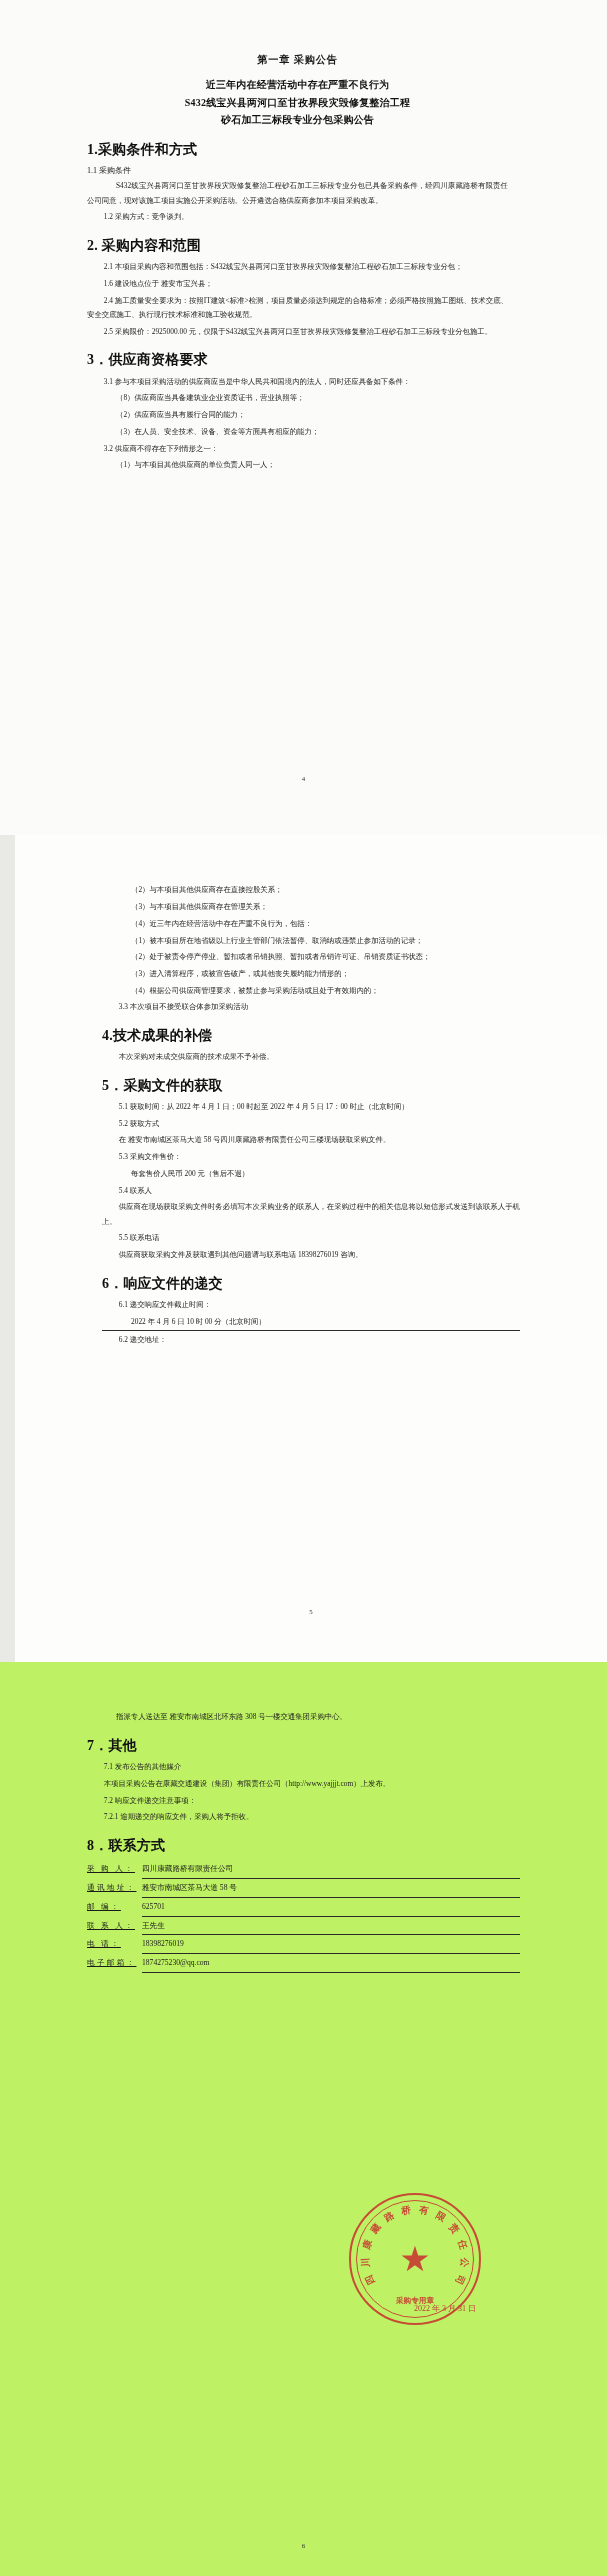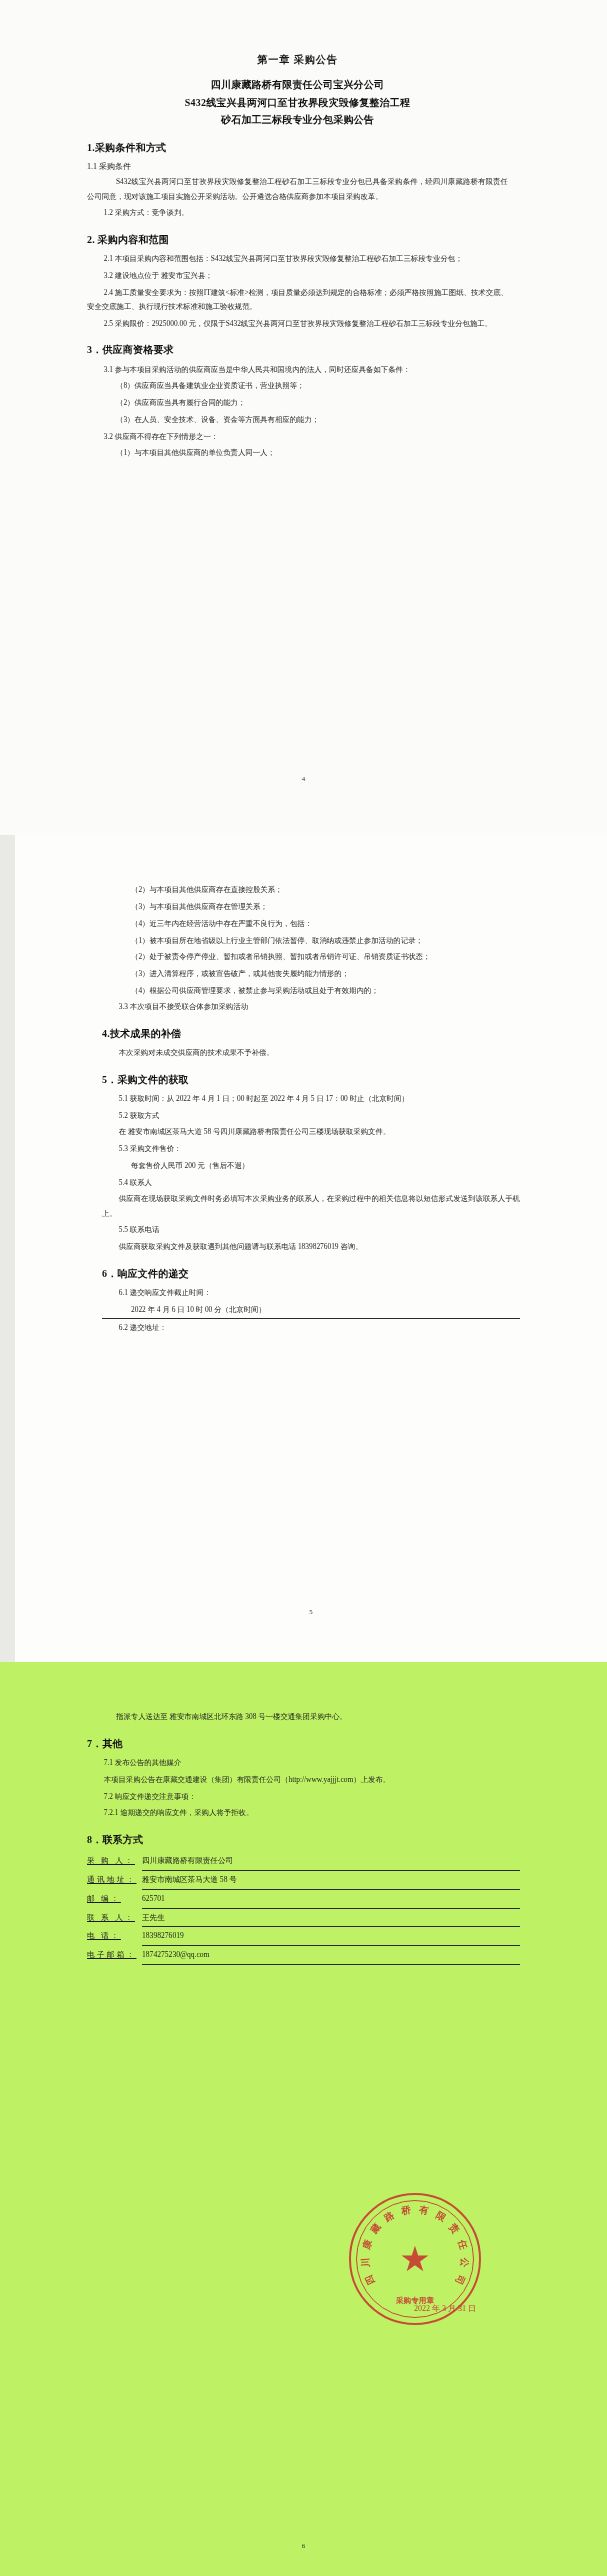--- a/index.html
+++ b/index.html
@@ -5,21 +5,21 @@
   html,body{margin:0;padding:0;background:#e9e9e6;}
   body{font-family:"Liberation Serif", serif;}
   .page-wrap{width:607px;margin:0 auto;}
   .page{position:relative;background:#ffffff;box-sizing:border-box;}
   .p1{height:835px;padding:53px 99px 0 87px;background:#fbfbf9;}
   .p2{height:827px;padding:46px 87px 0 87px;background:#fdfdfb;margin-left:15px;}
   .p3{height:914px;padding:46px 87px 0 87px;background:#bef264;}
   .gap{height:0px;}
   h1.chapter{font-size:10.2px;font-weight:bold;text-align:center;letter-spacing:0.8px;margin:0 0 9px 0;color:#1a1a1a;}
   .title-line{font-size:10px;font-weight:bold;text-align:center;color:#121212;line-height:1.75;letter-spacing:0.2px;}
-  .sec{font-size:10px;font-weight:bold;color:#111;margin:12px 0 5.3px 0;letter-spacing:0.2px;}
+  .sec{font-size:14px;font-weight:bold;color:#111;margin:12px 0 5.3px 0;letter-spacing:0.2px;}
   .sub{font-size:8px;font-weight:normal;color:#161616;margin:6.8px 0 3px 0;}
   p.body{font-size:7.4px;line-height:1.95;color:#1c1c1c;margin:2.3px 0;text-align:justify;text-indent:0;}
   p.ind{text-indent:16.7px;}
   p.ind2{text-indent:29px;}
   .u{border-bottom:0.8px solid #2a2a2a;padding-bottom:0.8px;}
   .pagenum{position:absolute;left:0;right:0;text-align:center;font-size:6.8px;color:#333;}
   .p1 .pagenum{bottom:53px;}
   .p2 .pagenum{bottom:47px;}
   .p3 .pagenum{bottom:27px;}
   .contact-table{font-size:7.6px;line-height:2.25;color:#1b1b1b;margin-top:4.6px;}
@@ -34,32 +34,32 @@
   .stamp .bottomtxt{position:absolute;left:0;right:0;bottom:16.7px;text-align:center;font-size:7.6px;color:#c8282b;font-weight:bold;}
   .sign-date{position:absolute;font-size:8px;color:#c23a3a;}
 </style>
 </head>
 <body>
 
 <div class="page-wrap">
 
   <div class="page p1">
     <h1 class="chapter">第一章    采购公告</h1>
-    <div class="title-line">四川康藏路桥有限责任公司宝兴分公司</div>
+    <div class="title-line">近三年内在经营活动中存在严重不良行为</div>
     <div class="title-line">S432线宝兴县两河口至甘孜界段灾毁修复整治工程</div>
     <div class="title-line">砂石加工三标段专业分包采购公告</div>
 
     <div class="sec">1.采购条件和方式</div>
     <div class="sub">1.1 采购条件</div>
     <p class="body ind2">S432线宝兴县两河口至甘孜界段灾毁修复整治工程砂石加工三标段专业分包已具备采购条件，经四川康藏路桥有限责任公司同意，现对该施工项目实施公开采购活动。公开遴选合格供应商参加本项目采购改革。</p>
     <p class="body ind">1.2 采购方式：竞争谈判。</p>
 
     <div class="sec">2. 采购内容和范围</div>
     <p class="body ind">2.1 本项目采购内容和范围包括：S432线宝兴县两河口至甘孜界段灾毁修复整治工程砂石加工三标段专业分包；</p>
-    <p class="body ind">3.2 建设地点位于 雅安市宝兴县；</p>
+    <p class="body ind">1.6 建设地点位于 雅安市宝兴县；</p>
     <p class="body ind">2.4 施工质量安全要求为：按照IT建筑&lt;标准&gt;检测，项目质量必须达到规定的合格标准；必须严格按照施工图纸、技术交底、安全交底施工、执行现行技术标准和施工验收规范。</p>
     <p class="body ind">2.5 采购限价：2925000.00 元，仅限于S432线宝兴县两河口至甘孜界段灾毁修复整治工程砂石加工三标段专业分包施工。</p>
 
     <div class="sec">3．供应商资格要求</div>
     <p class="body ind">3.1 参与本项目采购活动的供应商应当是中华人民共和国境内的法人，同时还应具备如下条件：</p>
     <p class="body ind2">（8）供应商应当具备建筑业企业资质证书，营业执照等；</p>
     <p class="body ind2">（2）供应商应当具有履行合同的能力；</p>
     <p class="body ind2">（3）在人员、安全技术、设备、资金等方面具有相应的能力；</p>
     <p class="body ind">3.2 供应商不得存在下列情形之一：</p>
     <p class="body ind2">（1）与本项目其他供应商的单位负责人同一人；</p>

